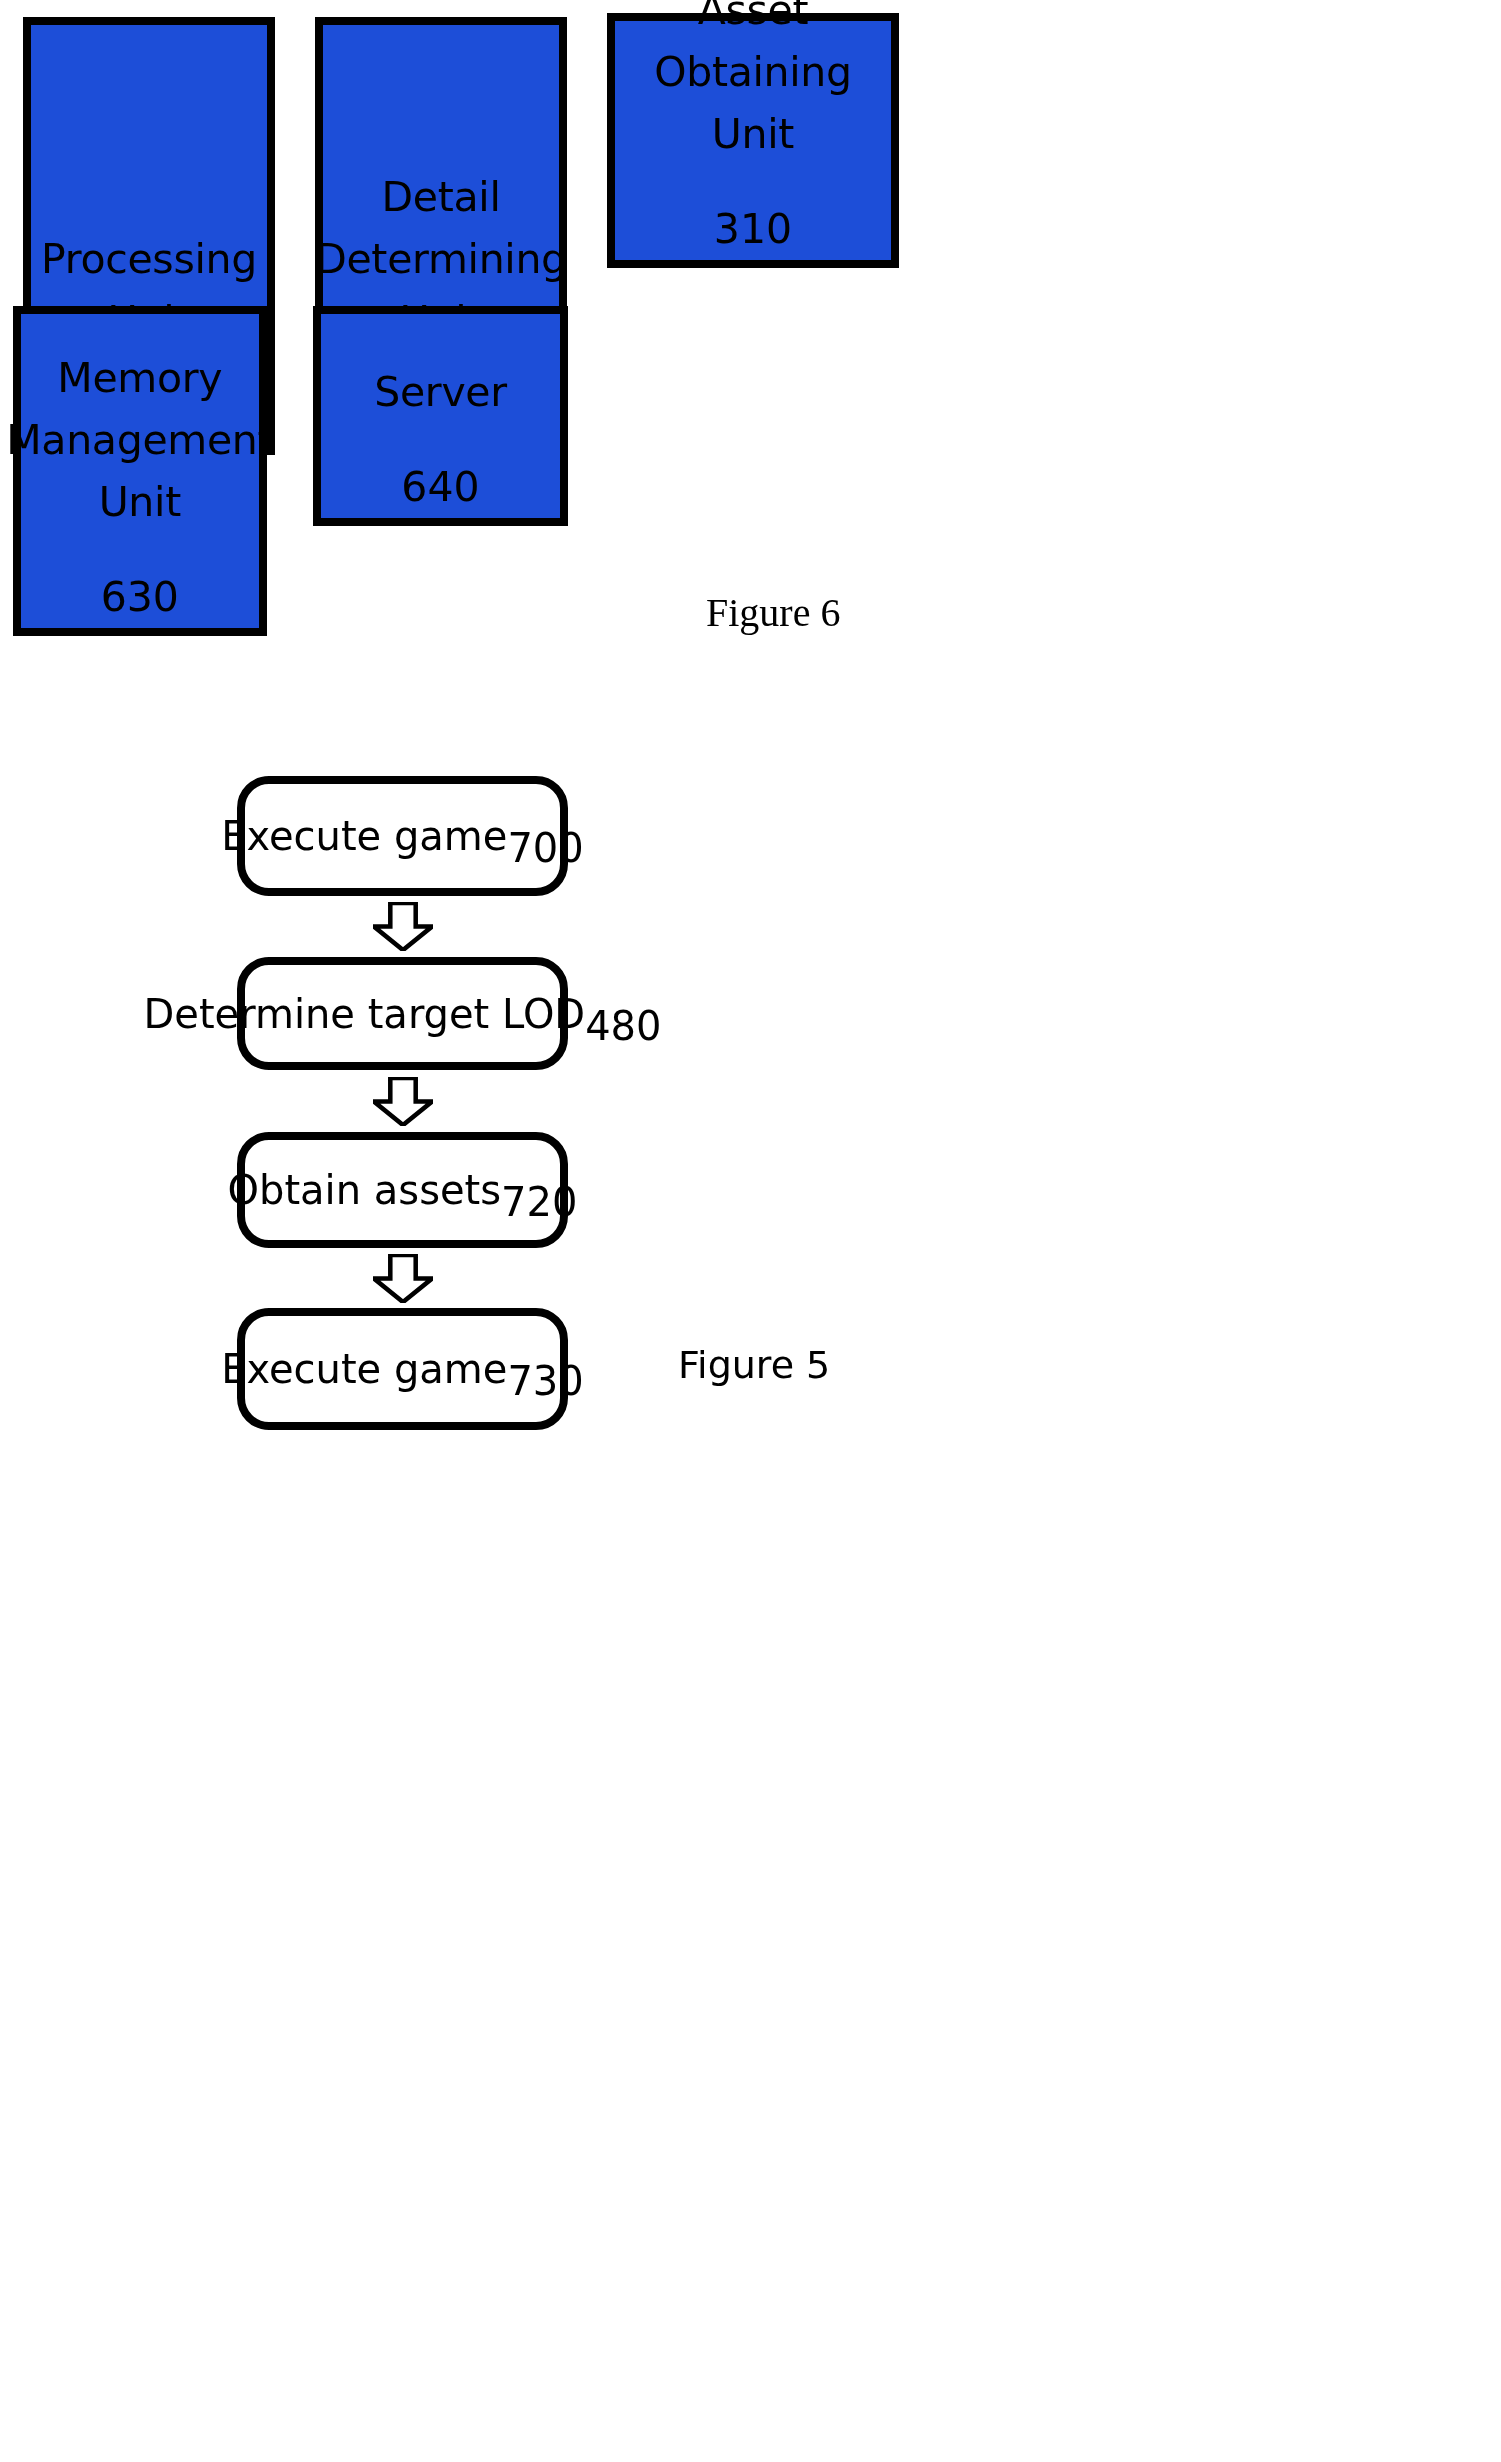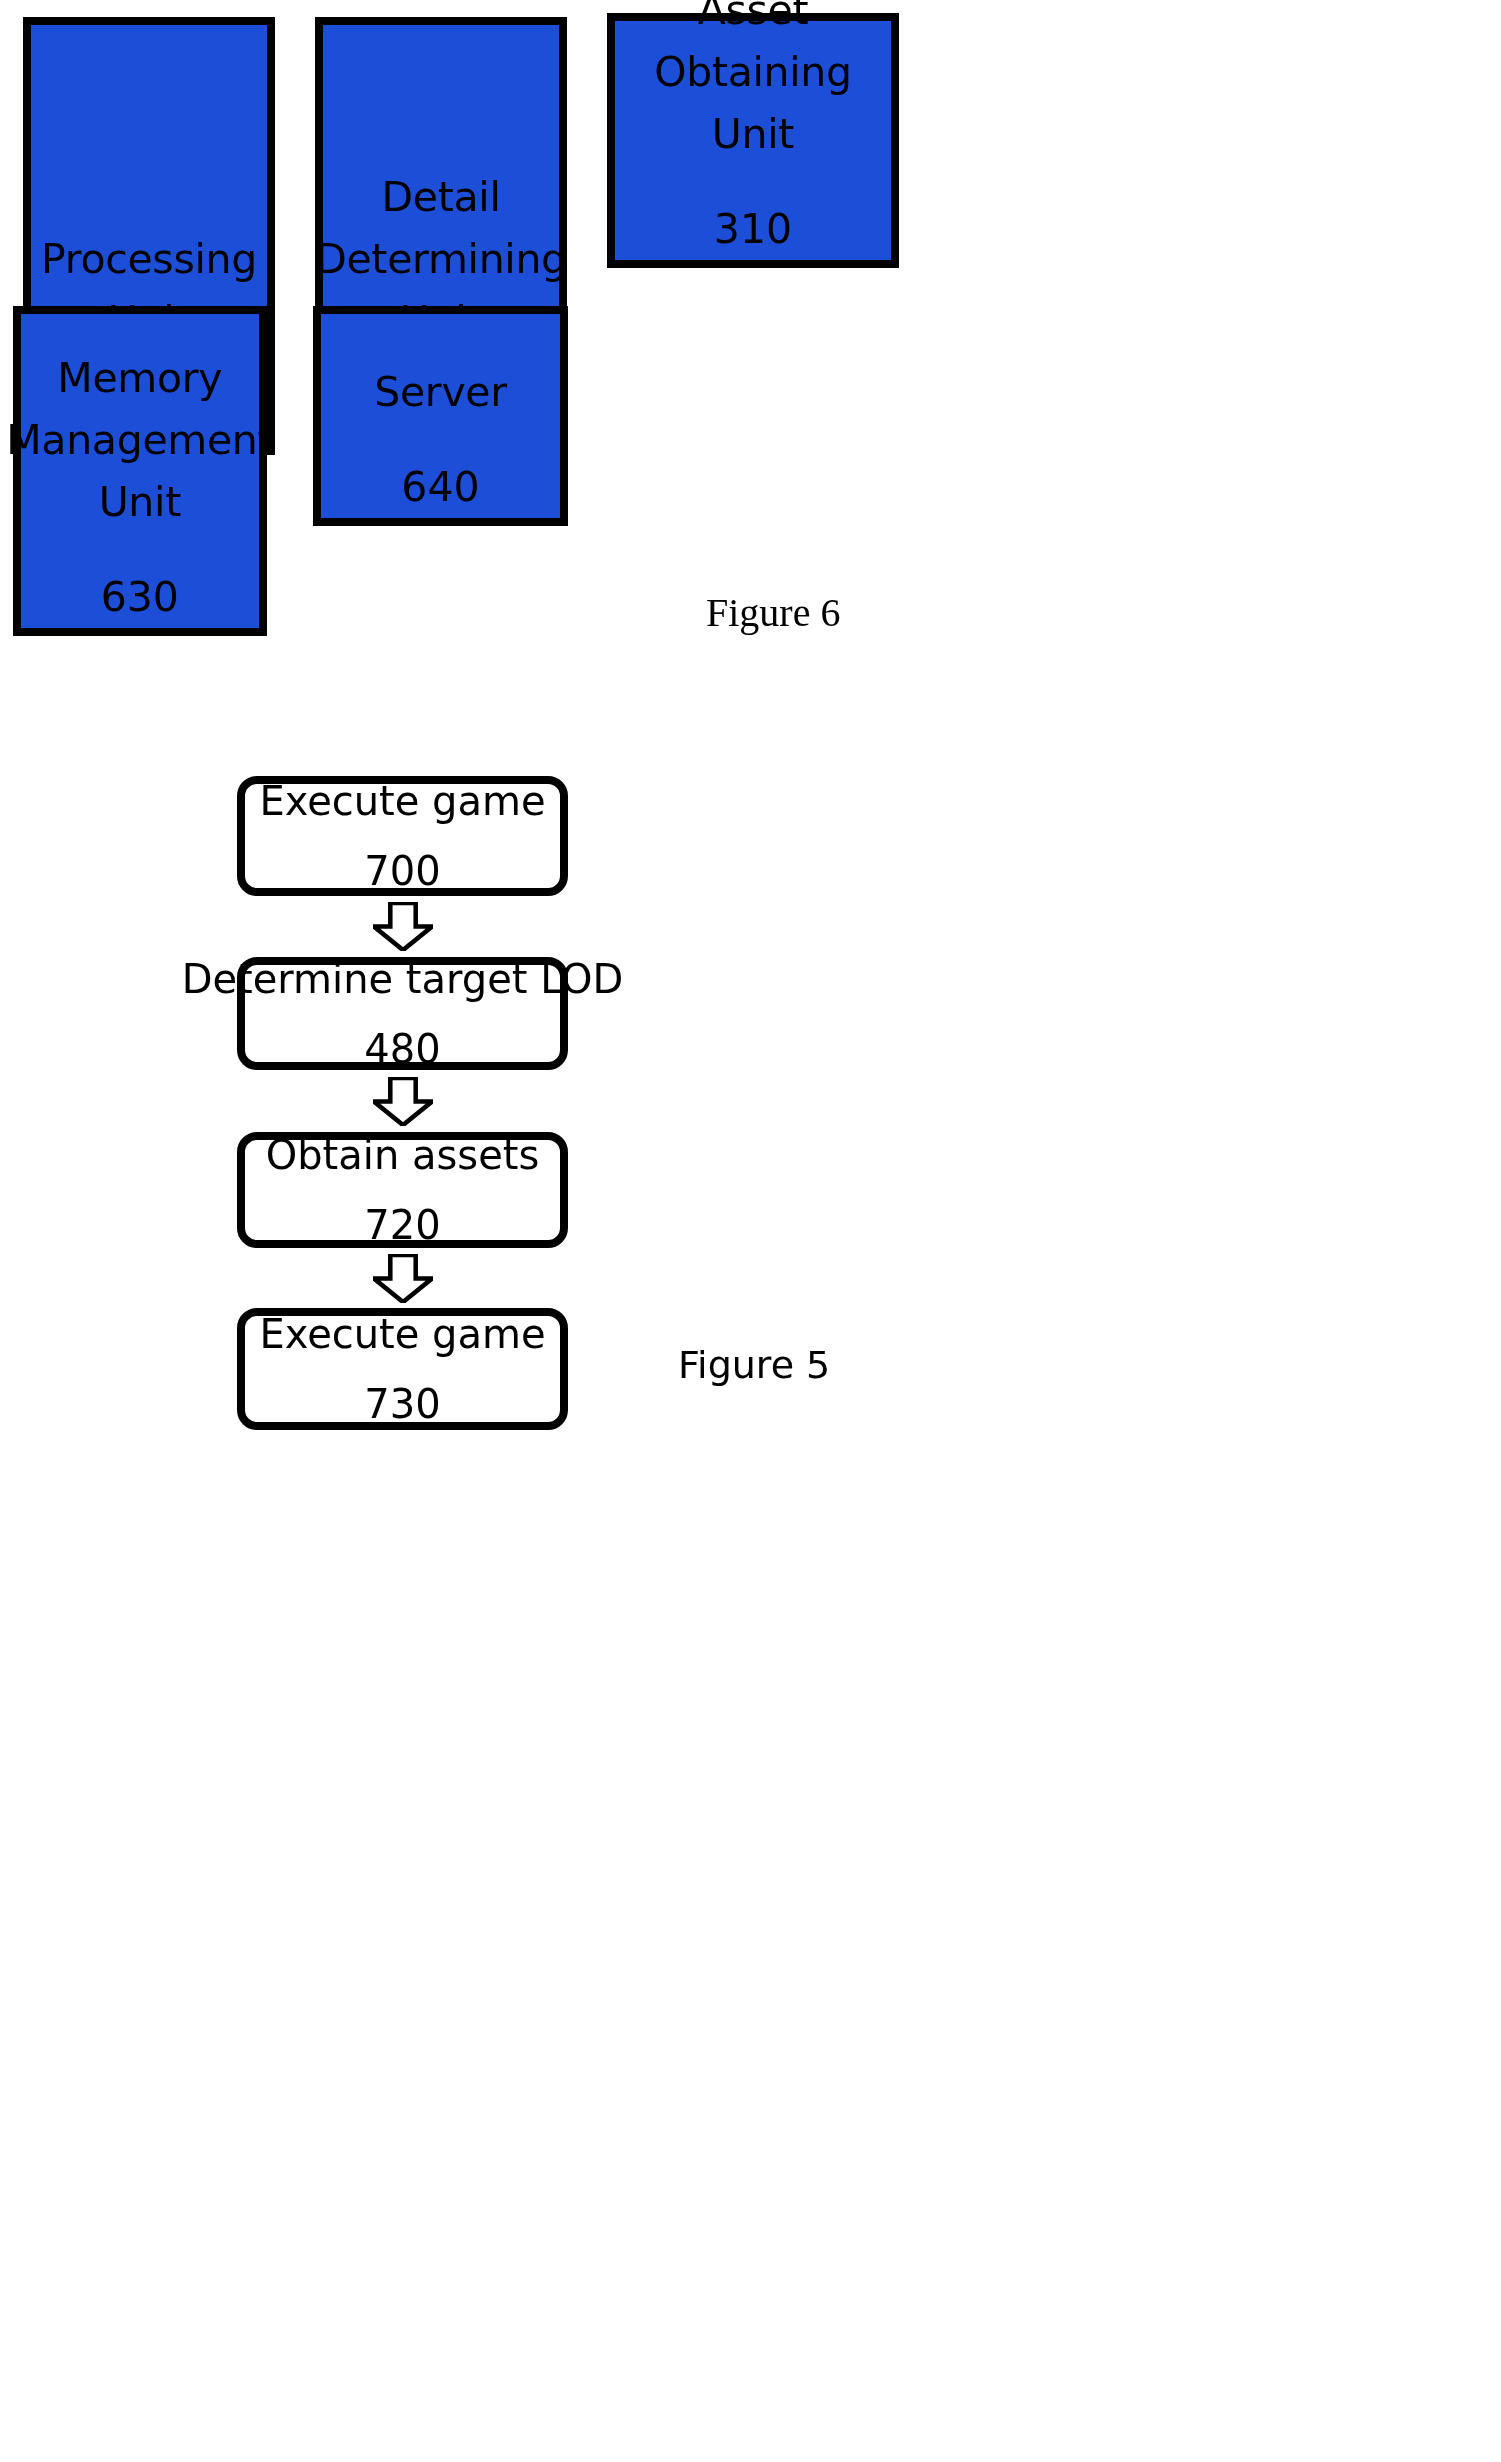--- a/index.html
+++ b/index.html
@@ -82,23 +82,23 @@
     top: 1346px;
     font-size: 38px;
   }
 
   
   .flow-box {
     position: absolute;
     box-sizing: border-box;
     background: #ffffff;
     border: 8.2px solid #000000;
-    border-radius: 20px;
+    border-radius: 32px;
     display: flex;
-    flex-direction: column;
+    flex-direction: row;
     align-items: center;
     justify-content: center;
   }
   .flow-label {
     font-family: "DejaVu Sans", sans-serif;
     font-size: 40px;
     line-height: 1.15;
     text-align: center;
     white-space: nowrap;
   }

